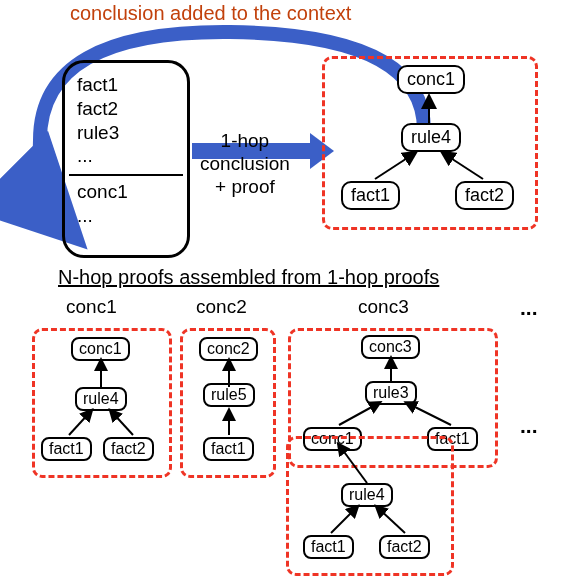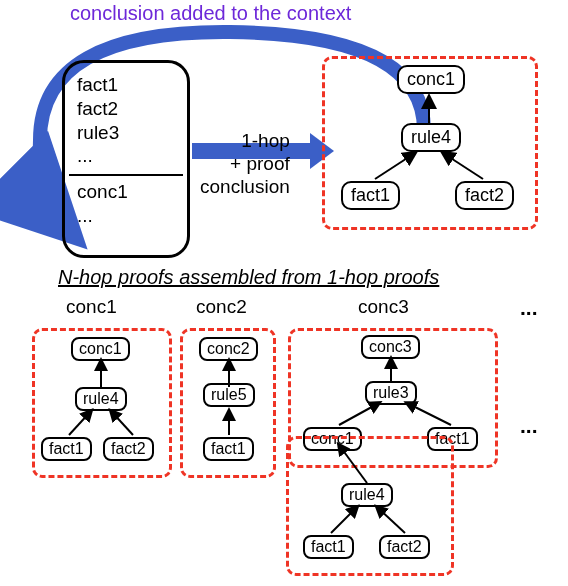--- a/index.html
+++ b/index.html
@@ -6,21 +6,21 @@
   body {
     margin: 0;
     padding: 10px;
     width: 568px;
     height: 586px;
     font-family: Arial, sans-serif;
     background: #fff;
     position: relative;
   }
   .top-label {
-    color: #6d28d9;
+    color: #c2410c;
     font-size: 20px;
     font-weight: 500;
     position: absolute;
     top: 2px;
     left: 70px;
   }
   .context-box {
     position: absolute;
     top: 60px;
     left: 62px;
@@ -36,21 +36,21 @@
   .context-box .divider {
     border-top: 2px solid #000;
     margin: 6px -8px 4px -8px;
   }
   .arrow-label {
     position: absolute;
     top: 130px;
     left: 200px;
     font-size: 19px;
     line-height: 1.2;
-    text-align: right;
+    text-align: center;
   }
   .proof-group {
     position: absolute;
     border: 3px dashed #ef3425;
     border-radius: 10px;
     padding: 6px;
   }
   .proof-top {
     top: 56px;
     left: 322px;
@@ -69,21 +69,20 @@
   .n-top-conc { top: 6px; left: 72px; }
   .n-top-rule { top: 64px; left: 76px; }
   .n-top-f1  { top: 122px; left: 16px; }
   .n-top-f2  { top: 122px; left: 130px; }
   .subhead {
     position: absolute;
     top: 266px;
     left: 58px;
     font-size: 20px;
     text-decoration: underline;
-    font-style: italic;
   }
   .col-label {
     position: absolute;
     font-size: 19px;
     top: 296px;
   }
   .cl1 { left: 66px; }
   .cl2 { left: 196px; }
   .cl3 { left: 358px; }
   .ellipsis-r { position:absolute; top:296px; left:520px; font-size:21px; font-weight:700; }
@@ -163,22 +162,22 @@
   <span class="item">rule3</span>
   <span class="item">...</span>
   <div class="divider"></div>
   <span class="item">conc1</span>
   <span class="item">...</span>
 </div>
 
 <div class="blue-arrow-h"></div>
 <div class="arrow-label">
   <div>1-hop</div>
+  <div>conclusion</div>
   <div>+ proof</div>
-  <div>conclusion</div>
 </div>
 
 <div class="proof-group proof-top">
   <div class="node n-top-conc">conc1</div>
   <div class="node n-top-rule">rule4</div>
   <div class="node n-top-f1">fact1</div>
   <div class="node n-top-f2">fact2</div>
   <svg class="thin-arrow" width="216" height="174" style="position:absolute;top:0;left:0;">
     <defs>
         <marker id="ah1" markerWidth="8" markerHeight="8" refX="6" refY="4" orient="auto">

